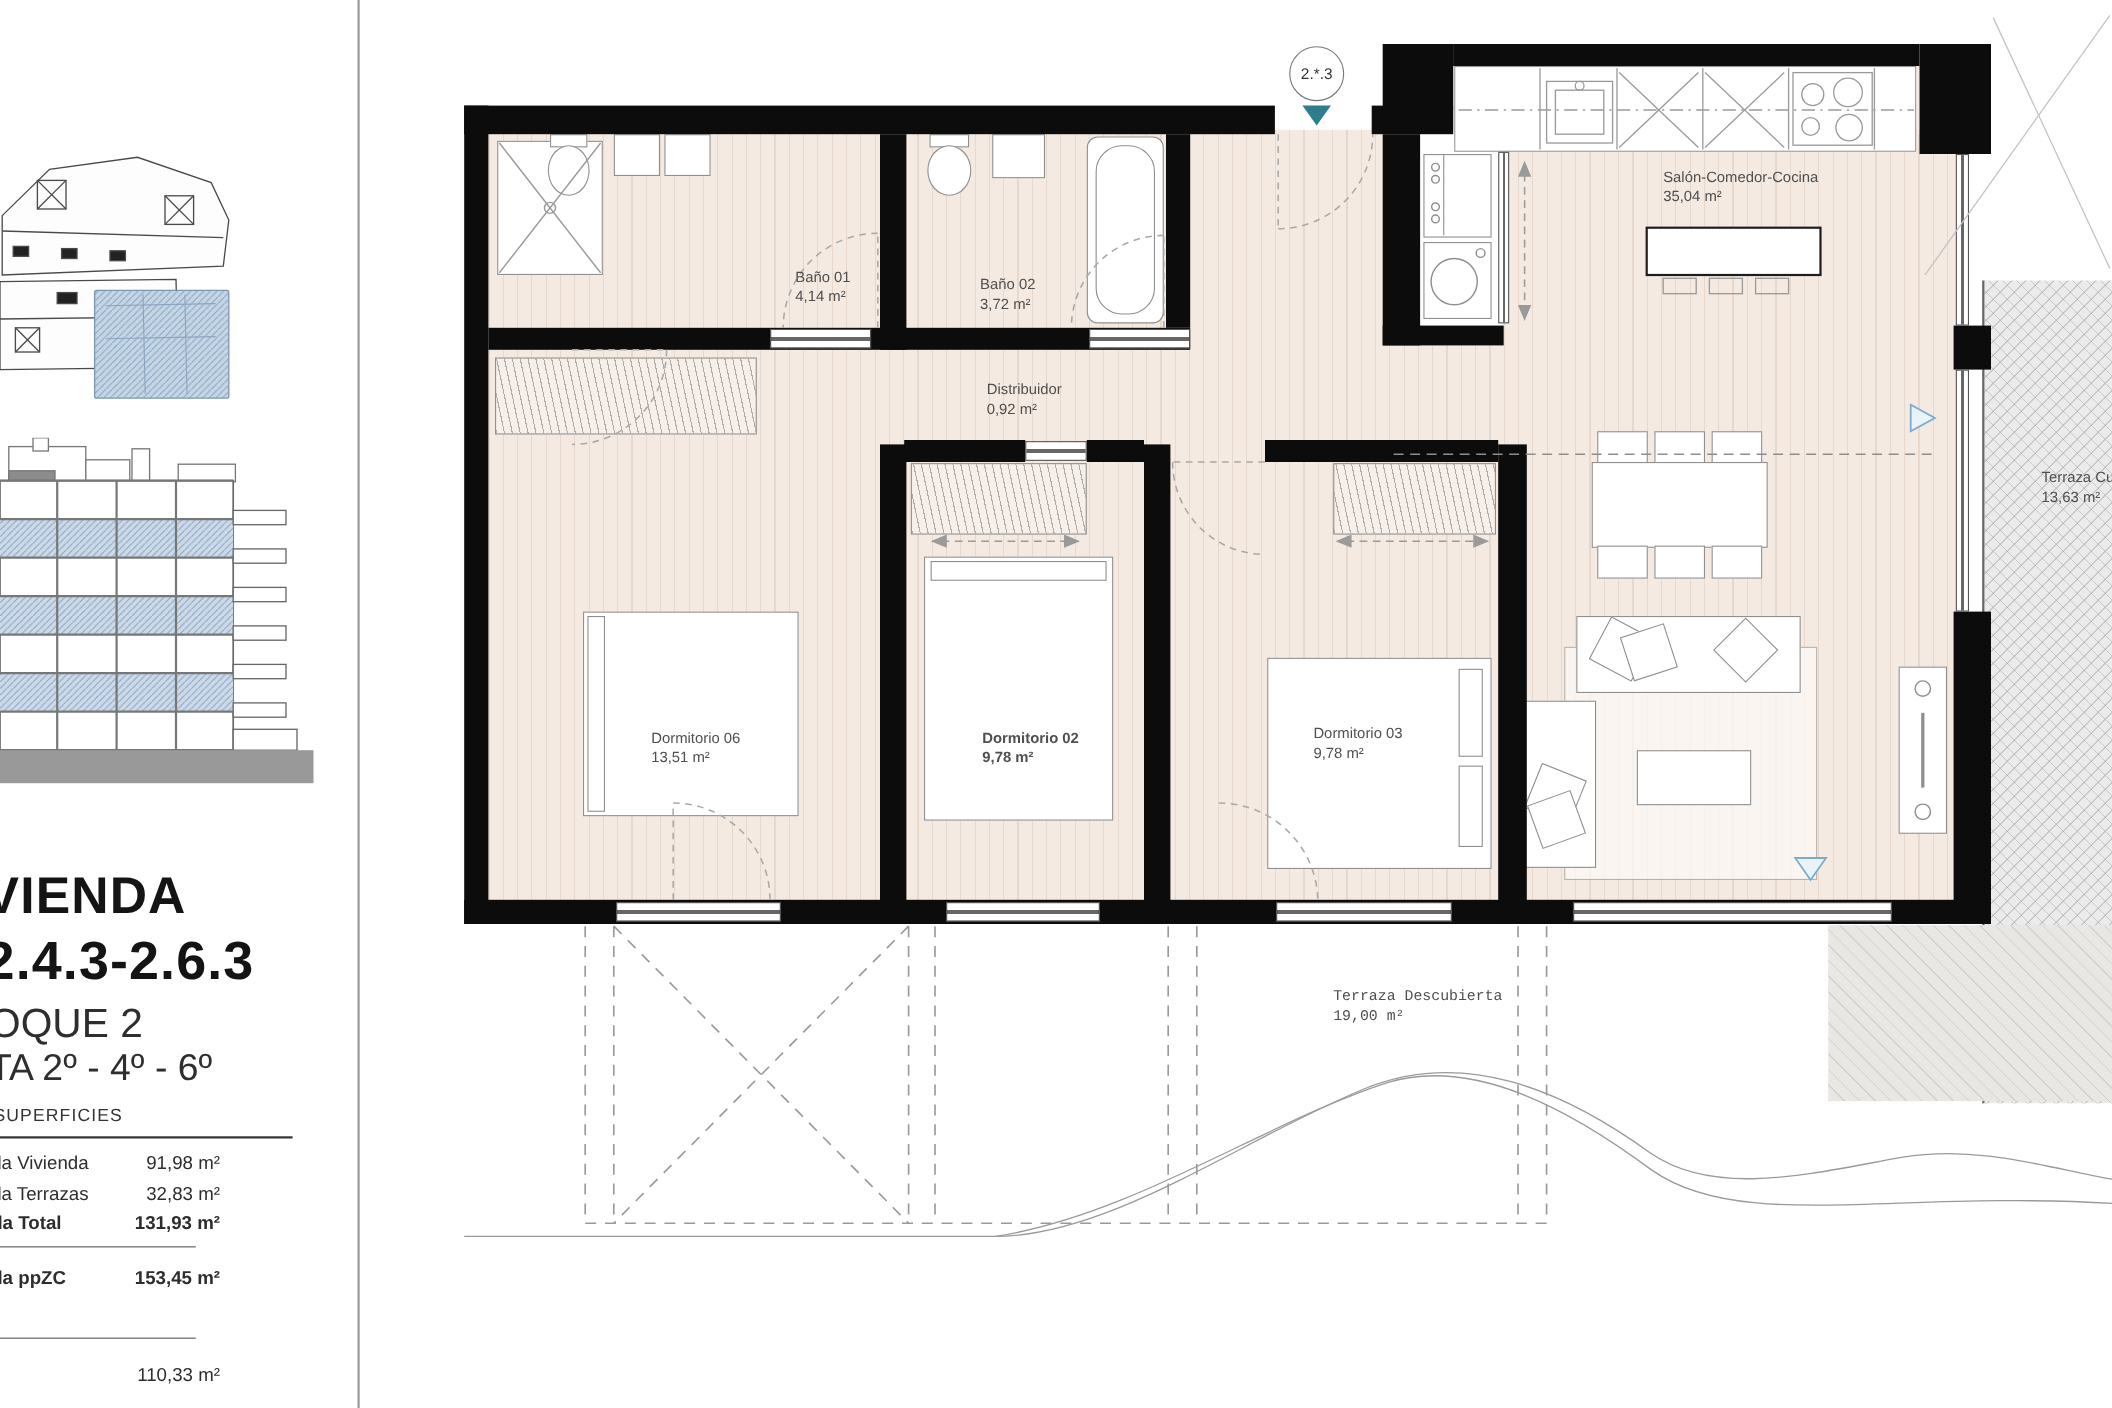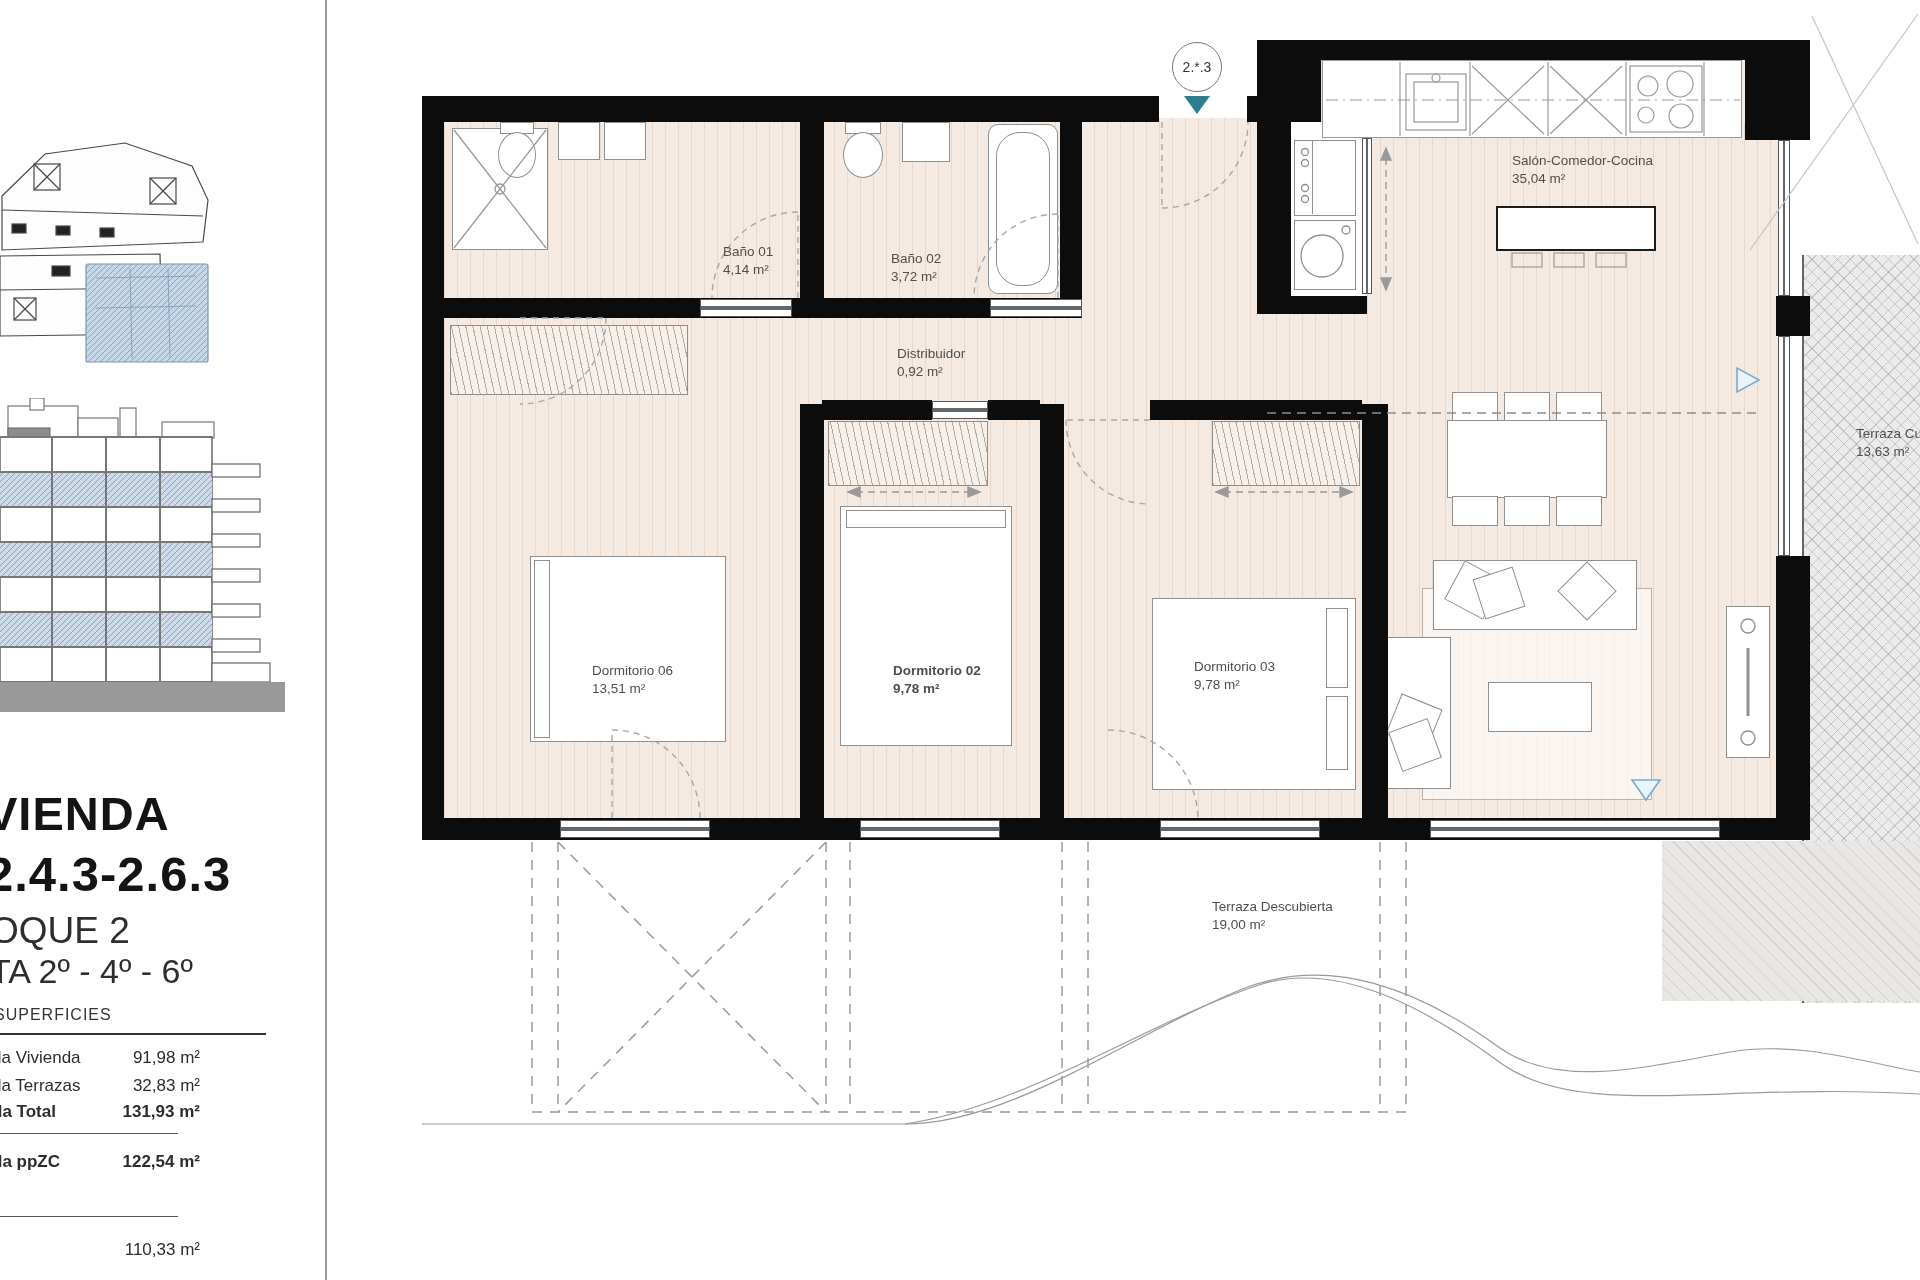--- a/index.html
+++ b/index.html
@@ -144,21 +144,21 @@
     <span>da Terrazas</span>
     <span class="val">32,83 m²</span>
   </div>
   <div class="trow b" style="top:1102px;">
     <span>da Total</span>
     <span class="val">131,93 m²</span>
   </div>
   <div class="rule" style="left:-4px;top:1133px;width:182px;height:1px;background:#555;"></div>
   <div class="trow b" style="top:1152px;">
     <span>da ppZC</span>
-    <span class="val">122,54 m²</span>
+    <span class="val">153,45 m²</span>
   </div>
   <div class="rule" style="left:-4px;top:1216px;width:182px;height:1px;background:#555;"></div>
   <div class="trow" style="top:1240px;">
     <span class="val">110,33 m²</span>
   </div>
 
   <div class="floor" style="left:444px;top:118px;width:1342px;height:702px;"></div>
   <div class="floor" style="left:1321px;top:58px;width:424px;height:64px;"></div>
 
   <div class="terrace" style="left:1802px;top:255px;width:118px;height:748px;"></div>
@@ -374,19 +374,19 @@
     <div>9,78 m²</div>
   </div>
   <div class="rlabel" style="left:1194px;top:658px;">
     <div class="nm">Dormitorio 03</div>
     <div>9,78 m²</div>
   </div>
   <div class="rlabel" style="left:1856px;top:425px;">
     <div class="nm">Terraza Cu</div>
     <div>13,63 m²</div>
   </div>
-  <div class="rlabel" style="left:1212px;top:898px;">
+  <div class="rlabel" style="left:1212px;top:898px;font-family:Liberation Mono, monospace;">
     <div class="nm">Terraza Descubierta</div>
     <div>19,00 m²</div>
   </div>
 
 
 </div>
 
 </body></html>

